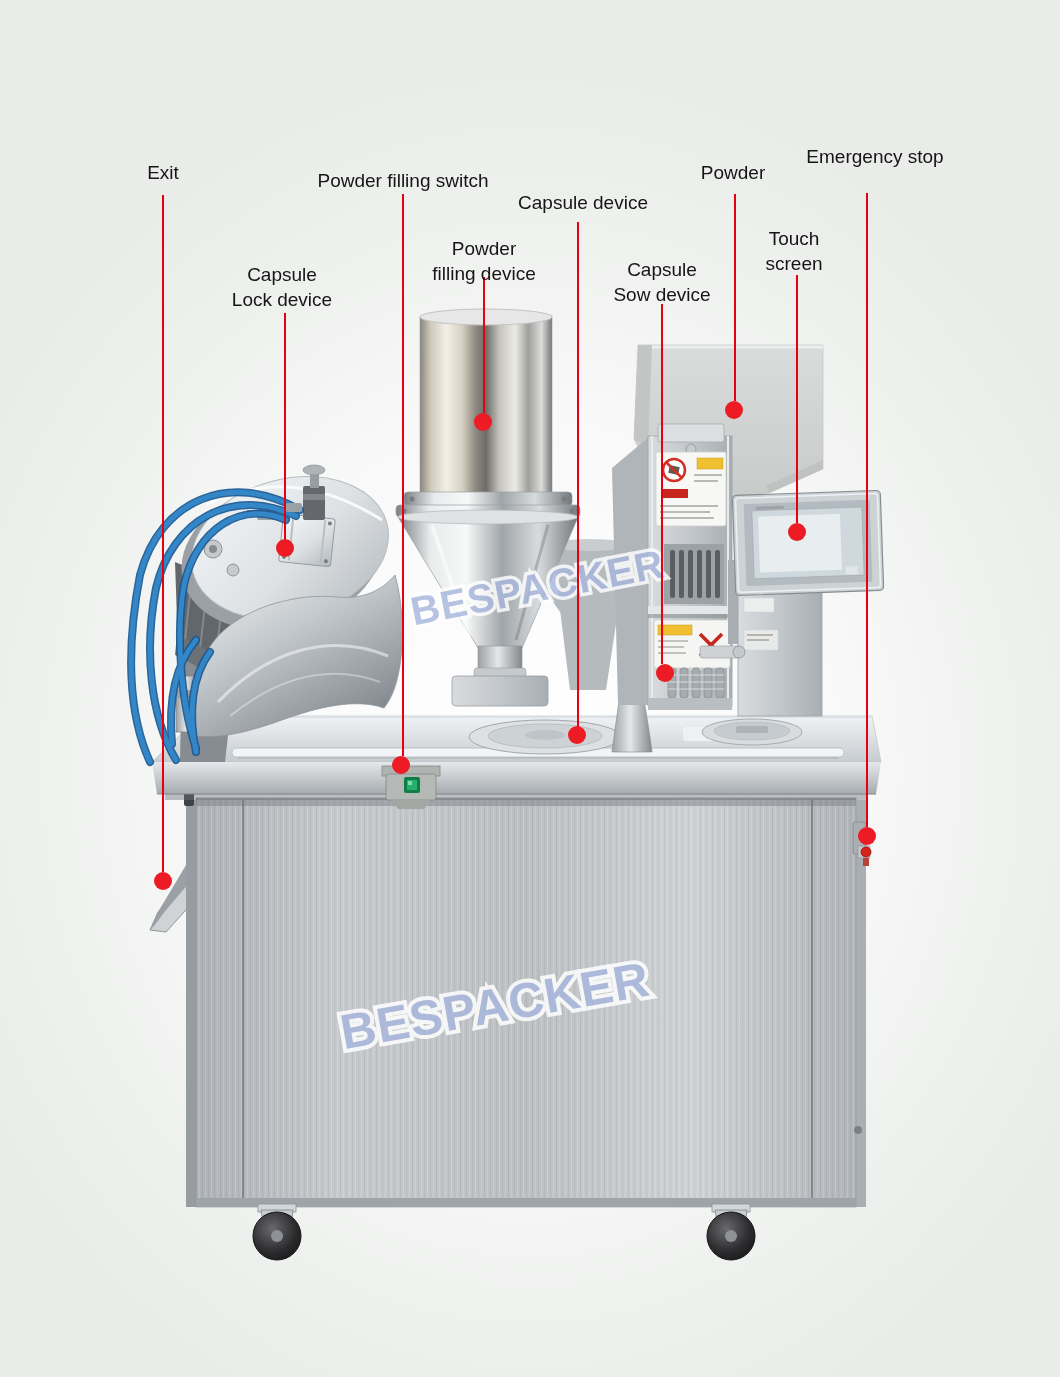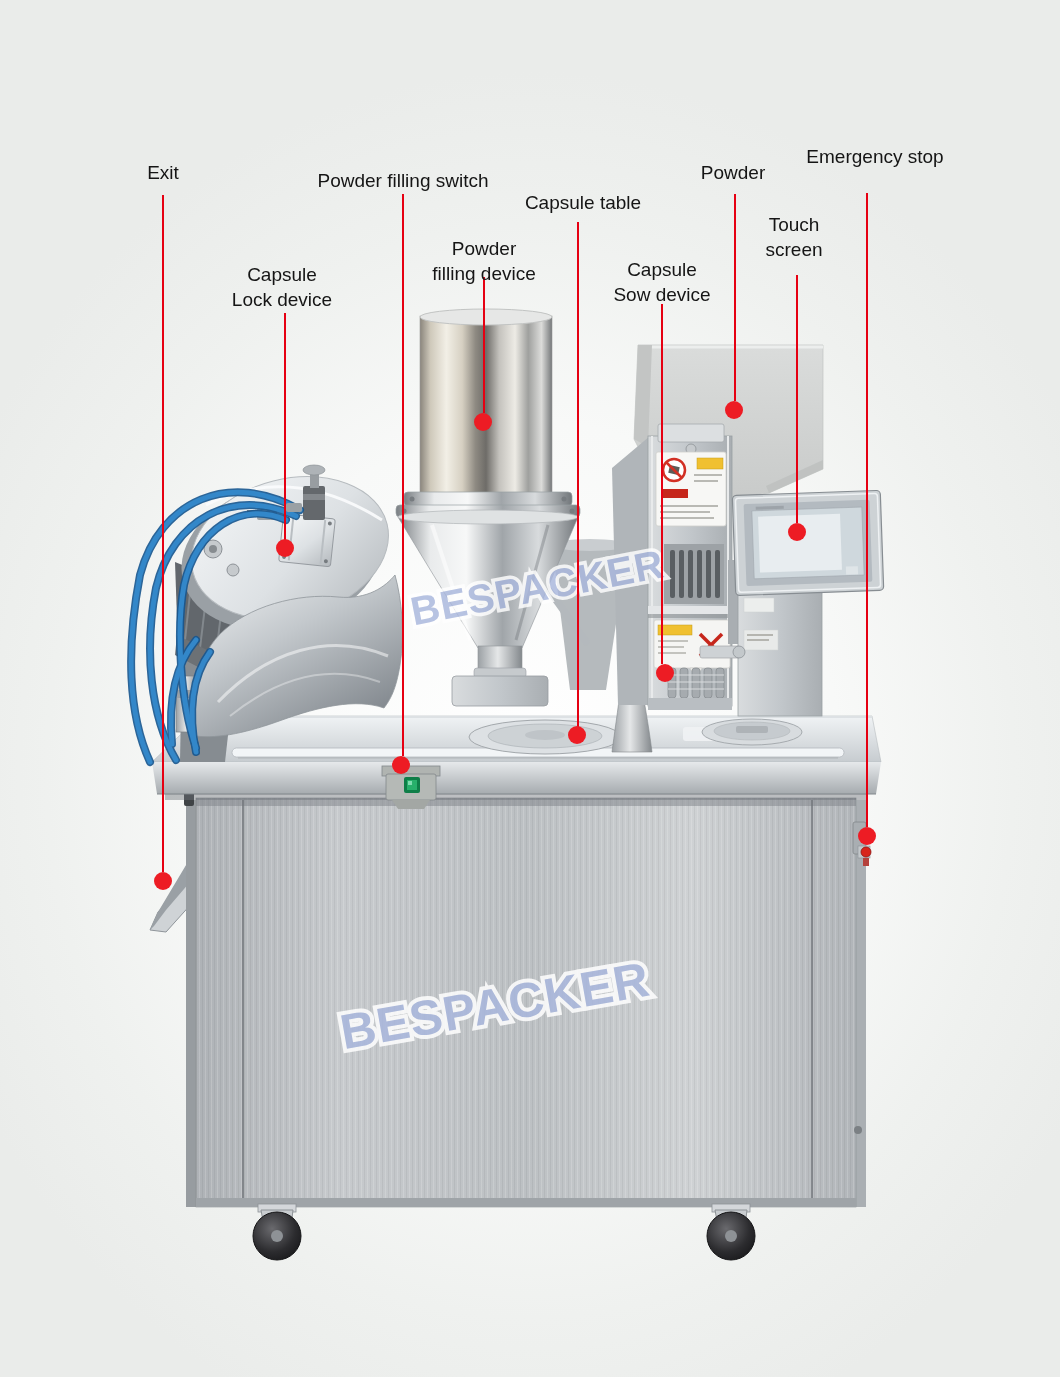--- a/index.html
+++ b/index.html
@@ -340,29 +340,29 @@
     <circle cx="866" cy="852" r="5" fill="#d8251c" stroke="#8f1410" stroke-width="0.8"></circle>
     <rect x="863" y="858" width="6" height="8" fill="#b5423c"></rect>
   </g>
 
   <text transform="translate(540,601) rotate(-11)" text-anchor="middle" font-family="Liberation Sans, sans-serif" font-size="40" font-weight="bold" letter-spacing="1" fill="#a9b7dd" stroke="#ffffff" stroke-width="7" paint-order="stroke" opacity="0.82">BESPACKER</text>
   <text transform="translate(498,1022) rotate(-10)" text-anchor="middle" font-family="Liberation Sans, sans-serif" font-size="49" font-weight="bold" letter-spacing="1" fill="#a9b7dd" stroke="#ffffff" stroke-width="8" paint-order="stroke" opacity="0.85">BESPACKER</text>
 </svg>
 
   <div class="cl-label" style="left:163px;top:160px">Exit</div>
   <div class="cl-label" style="left:403px;top:168px">Powder filling switch</div>
-  <div class="cl-label" style="left:583px;top:190px">Capsule table</div>
+  <div class="cl-label" style="left:583px;top:190px">Capsule device</div>
   <div class="cl-label" style="left:484px;top:236px">Powder
 filling device</div>
   <div class="cl-label" style="left:282px;top:262px">Capsule
 Lock device</div>
   <div class="cl-label" style="left:662px;top:257px">Capsule
 Sow device</div>
   <div class="cl-label" style="left:733px;top:160px">Powder</div>
-  <div class="cl-label" style="left:794px;top:212px">Touch
+  <div class="cl-label" style="left:794px;top:226px">Touch
 screen</div>
   <div class="cl-label" style="left:875px;top:144px">Emergency stop</div>
 
   <div class="cl-line" style="left:162px;top:195px;height:677px"></div>
   <div class="cl-line" style="left:402px;top:194px;height:562px"></div>
   <div class="cl-line" style="left:577px;top:222px;height:505px"></div>
   <div class="cl-line" style="left:483px;top:277px;height:136px"></div>
   <div class="cl-line" style="left:284px;top:313px;height:227px"></div>
   <div class="cl-line" style="left:661px;top:304px;height:360px"></div>
   <div class="cl-line" style="left:734px;top:194px;height:207px"></div>

